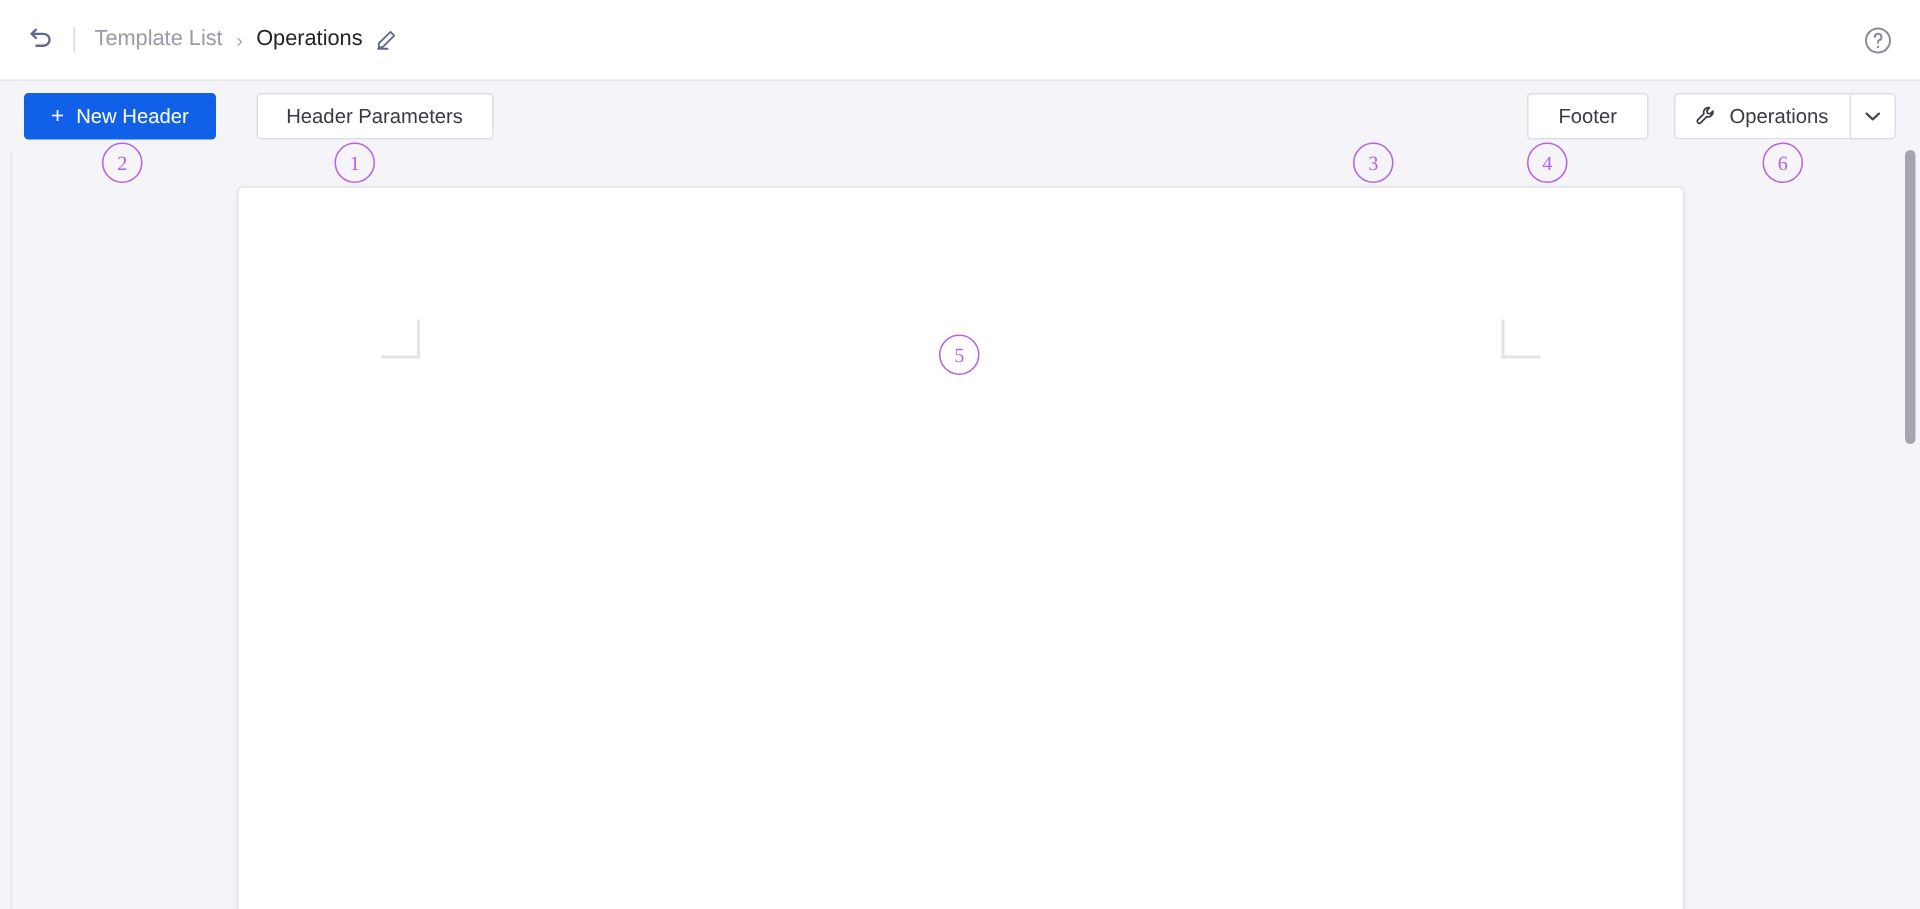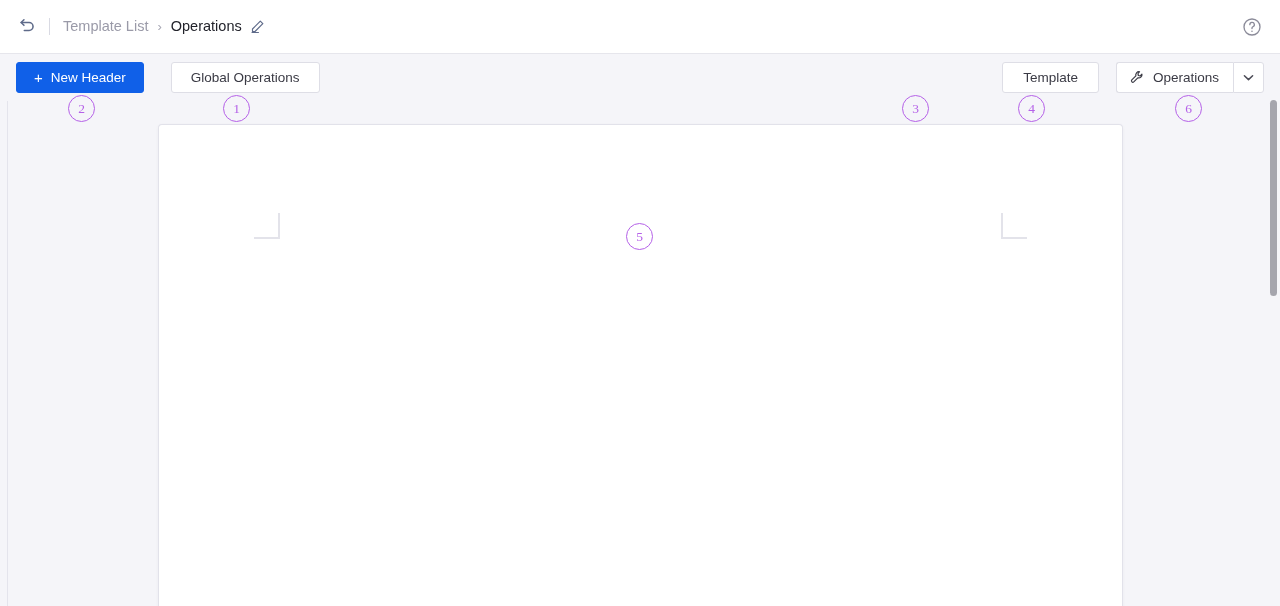--- a/index.html
+++ b/index.html
@@ -319,27 +319,27 @@
   </div>
 
   <div class="toolbar">
 
     <div class="btn btn-primary">
       <span class="plus">+</span>
       <span>New Header</span>
     </div>
 
     <div class="btn btn-default btn-gp">
-      <span>Global Operations</span>
+      <span>Header Parameters</span>
     </div>
 
     <div class="toolbar-right">
 
       <div class="btn btn-default btn-margins">
-        <span>Template</span>
+        <span>Footer</span>
       </div>
 
 
       <div class="ops-group">
         <div class="btn btn-default btn-ops">
           <span class="wrench">
             <svg viewBox="0 0 24 24" width="15" height="15" fill="none" stroke="currentColor" stroke-width="1.9" stroke-linecap="round" stroke-linejoin="round">
               <path d="M15.3 2.8a5.2 5.2 0 0 0-5.9 6.6L2.9 15.9a2.2 2.2 0 0 0 3.1 3.1l6.5-6.5a5.2 5.2 0 0 0 6.6-5.9l-2.9 2.9-2.8-.7-.7-2.8z"></path>
             </svg>
           </span>

